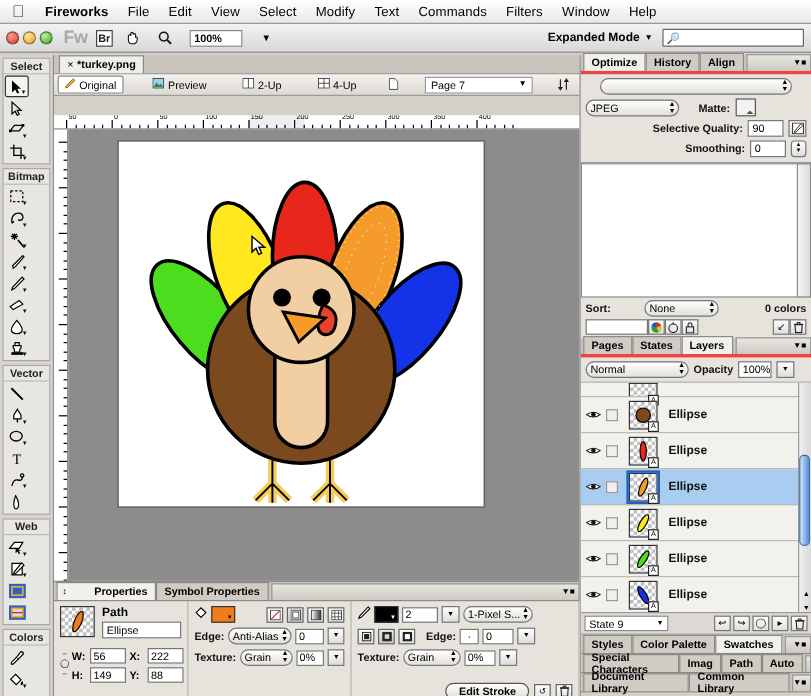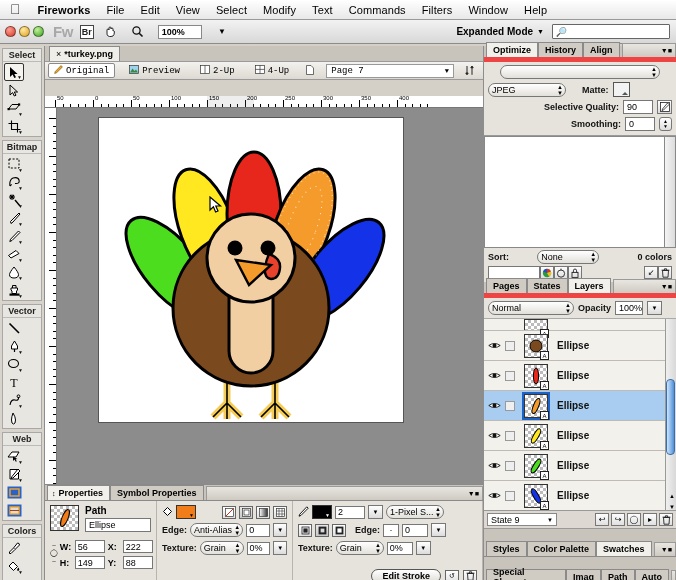--- a/index.html
+++ b/index.html
@@ -75,21 +75,21 @@
   .colrow { display:flex; align-items:center; justify-content:center; padding:1px 0;}
 
   
   .docarea { position:absolute; left:45px; top:46px; width:438px; height:534px; background:#d4d0c8;}
   .doctabbar { height:16px; background:#c8c4bc; border-bottom:1px solid #9a9a9a; display:flex; align-items:flex-end; padding-left:4px;}
   .doctab {
     height:15px; background:#f0eee8; border:1px solid #8a8a8a; border-bottom:none;
     display:flex; align-items:center; gap:3px; padding:0 6px; font-size:9px; font-weight:bold;
   }
   .doctab .x { font-size:9px; font-weight:normal; }
-  .viewbar { height:18px; background:linear-gradient(#f4f2ee,#ddd9d2); border-bottom:1px solid #9a9a9a; display:flex; align-items:center; padding:0 3px; gap:8px;font-family:Liberation Mono, monospace;}
+  .viewbar { height:18px; background:linear-gradient(#f4f2ee,#ddd9d2); border-bottom:1px solid #9a9a9a; display:flex; align-items:center; padding:0 3px; gap:18px;}
   .vtab { height:15px; display:flex; align-items:center; gap:3px; padding:0 5px; font-size:9px; border:1px solid transparent;}
   .vtab.active { background:#fff; border:1px solid #8a8a8a; border-radius:2px;}
   .vicon { font-size:8px; }
   .pagesel { flex:1; height:14px; background:#fff; border:1px solid #999; display:flex; align-items:center; padding-left:4px; font-size:9px; margin-left:4px; position:relative;}
   .pagesel .cv { position:absolute; right:4px; font-size:7px;}
   .sortbtn { width:18px; height:14px; display:flex; align-items:center; justify-content:center; font-size:9px;}
 
   .rulerh { position:absolute; left:0; top:50px; width:438px; height:12px; background:#fff; border-bottom:1px solid #777; overflow:hidden;}
   .rulerv { position:absolute; left:0; top:62px; width:12px; height:400px; background:#fff; border-right:1px solid #777; overflow:hidden;}
   .rulercorner { position:absolute; left:0; top:50px; width:12px; height:12px; background:#e0ded8; border-right:1px solid #777; border-bottom:1px solid #777;}
@@ -106,21 +106,21 @@
 
   .docstatus { position:absolute; left:0; top:462px; width:438px; height:16px;
     background:linear-gradient(#f0eee8,#d8d4cc); border-top:1px solid #999; border-bottom:1px solid #999;
     display:flex; align-items:center; padding:0 4px; font-size:9px; gap:4px;}
   .nav-ic { font-size:8px; padding:0 1px; }
   .dimbox { font-size:9px; font-weight:bold; }
   .zoombox { font-size:9px; font-weight:bold; margin-left:6px;}
 
   
   .rightpanel { position:absolute; left:483px; top:46px; width:193px; height:534px; background:#d4d0c8; border-left:1px solid #8d8d8d;}
-  .panel-tabs { display:flex; align-items:flex-end; height:16px; background:#c8c4bc; border-bottom:5px solid #ef4444; padding-left:2px;}
+  .panel-tabs { display:flex; align-items:flex-end; height:16px; background:#c8c4bc; border-bottom:3px solid #ef4444; padding-left:2px;}
   .ptab { height:15px; background:#d0ccc4; border:1px solid #8a8a8a; border-bottom:none; padding:0 6px; font-size:9px; font-weight:bold; display:flex; align-items:center;}
   .ptab.active { background:#f2f0ea; }
   .ptab-fill { flex:1; height:14px; background:linear-gradient(#e8e6e0,#cecac2); border:1px solid #9a9a9a; border-bottom:none; margin-left:2px; display:flex; align-items:center; justify-content:flex-end; padding-right:3px; font-size:7px;}
   .panel-body { background:#e6e3dc; border-bottom:1px solid #9a9a9a; padding:3px 4px;}
   .row { display:flex; align-items:center; gap:4px; margin-bottom:3px; }
   .lbl { font-size:9px; font-weight:bold; color:#111;}
   .select {
     height:14px; background:linear-gradient(#ffffff,#e2e0da); border:1px solid #777; border-radius:7px;
     font-size:9px; display:flex; align-items:center; padding:0 3px; position:relative; color:#000;
   }
@@ -150,21 +150,21 @@
     background-size:6px 6px; background-position:0 0,3px 3px; background-color:#fff; margin-left:6px;}
   .lthumb.selth { outline:2px solid #1b63c8; }
   .lthumb .badge { position:absolute; right:-2px; bottom:-3px; width:9px; height:9px; background:#fff; border:1px solid #222; font-size:6px; line-height:8px; text-align:center;}
   .lname { font-size:10px; font-weight:bold; margin-left:9px; color:#111;}
   .lrow-partial { height:12px; }
   .lscroll { position:absolute; right:0; top:0; width:11px; height:192px; background:linear-gradient(90deg,#f0f0f0,#d8d8d8); border-left:1px solid #999;}
   .lthumb-knob { position:absolute; right:1px; width:9px; background:linear-gradient(90deg,#cfe4fb,#4f8fd6); border:1px solid #3a6ea8; border-radius:4px;}
   .statebar { display:flex; align-items:center; gap:2px; padding:2px 3px; background:#ddd9d2; border-bottom:1px solid #999;}
   .statesel { width:70px; height:13px; background:#fff; border:1px solid #888; font-size:9px; display:flex; align-items:center; padding:0 3px; position:relative;}
   .statesel .cv { position:absolute; right:3px; font-size:6px;}
-  .botrow { display:flex; align-items:flex-end; height:28px; background:#c8c4bc; border-bottom:1px solid #8a8a8a; padding-left:2px;}
+  .botrow { display:flex; align-items:flex-end; height:16px; background:#c8c4bc; border-bottom:1px solid #8a8a8a; padding-left:2px;}
 
   
   .props { position:absolute; left:45px; top:484px; width:438px; height:96px; background:#d9d5cd; border-top:1px solid #8a8a8a;}
   .props-tabs { display:flex; align-items:flex-end; height:15px; background:#c8c4bc; padding-left:2px;}
   .props-body { display:flex; height:80px; background:#e6e3dc; border-top:1px solid #8a8a8a;}
   .pcol { padding:4px 5px; border-right:1px solid #b9b5ae;}
   .pthumb { width:30px; height:26px; border:1px solid #333; position:relative; background-image:
       linear-gradient(45deg,#bbb 25%,transparent 25%,transparent 75%,#bbb 75%),
       linear-gradient(45deg,#bbb 25%,transparent 25%,transparent 75%,#bbb 75%);
     background-size:6px 6px; background-position:0 0,3px 3px; background-color:#fff;}
@@ -962,21 +962,21 @@
 
     <div class="botrow">
       <div class="ptab">Document Library</div>
       <div class="ptab">Common Library</div>
       <div class="ptab-fill">▼■</div>
     </div>
   </div>
 
   <div class="props">
     <div class="props-tabs">
-      <div class="ptab active" style="padding-left:4px;">
+      <div class="ptab active" style="padding-left:4px;gap:20px;">
         <span style="font-size:7px; margin-right:3px;">↕</span>
         <span>Properties</span>
       </div>
       <div class="ptab">Symbol Properties</div>
       <div class="ptab-fill">▼■</div>
     </div>
 
     <div class="props-body">
 
       <div class="pcol" style="width:112px;">

